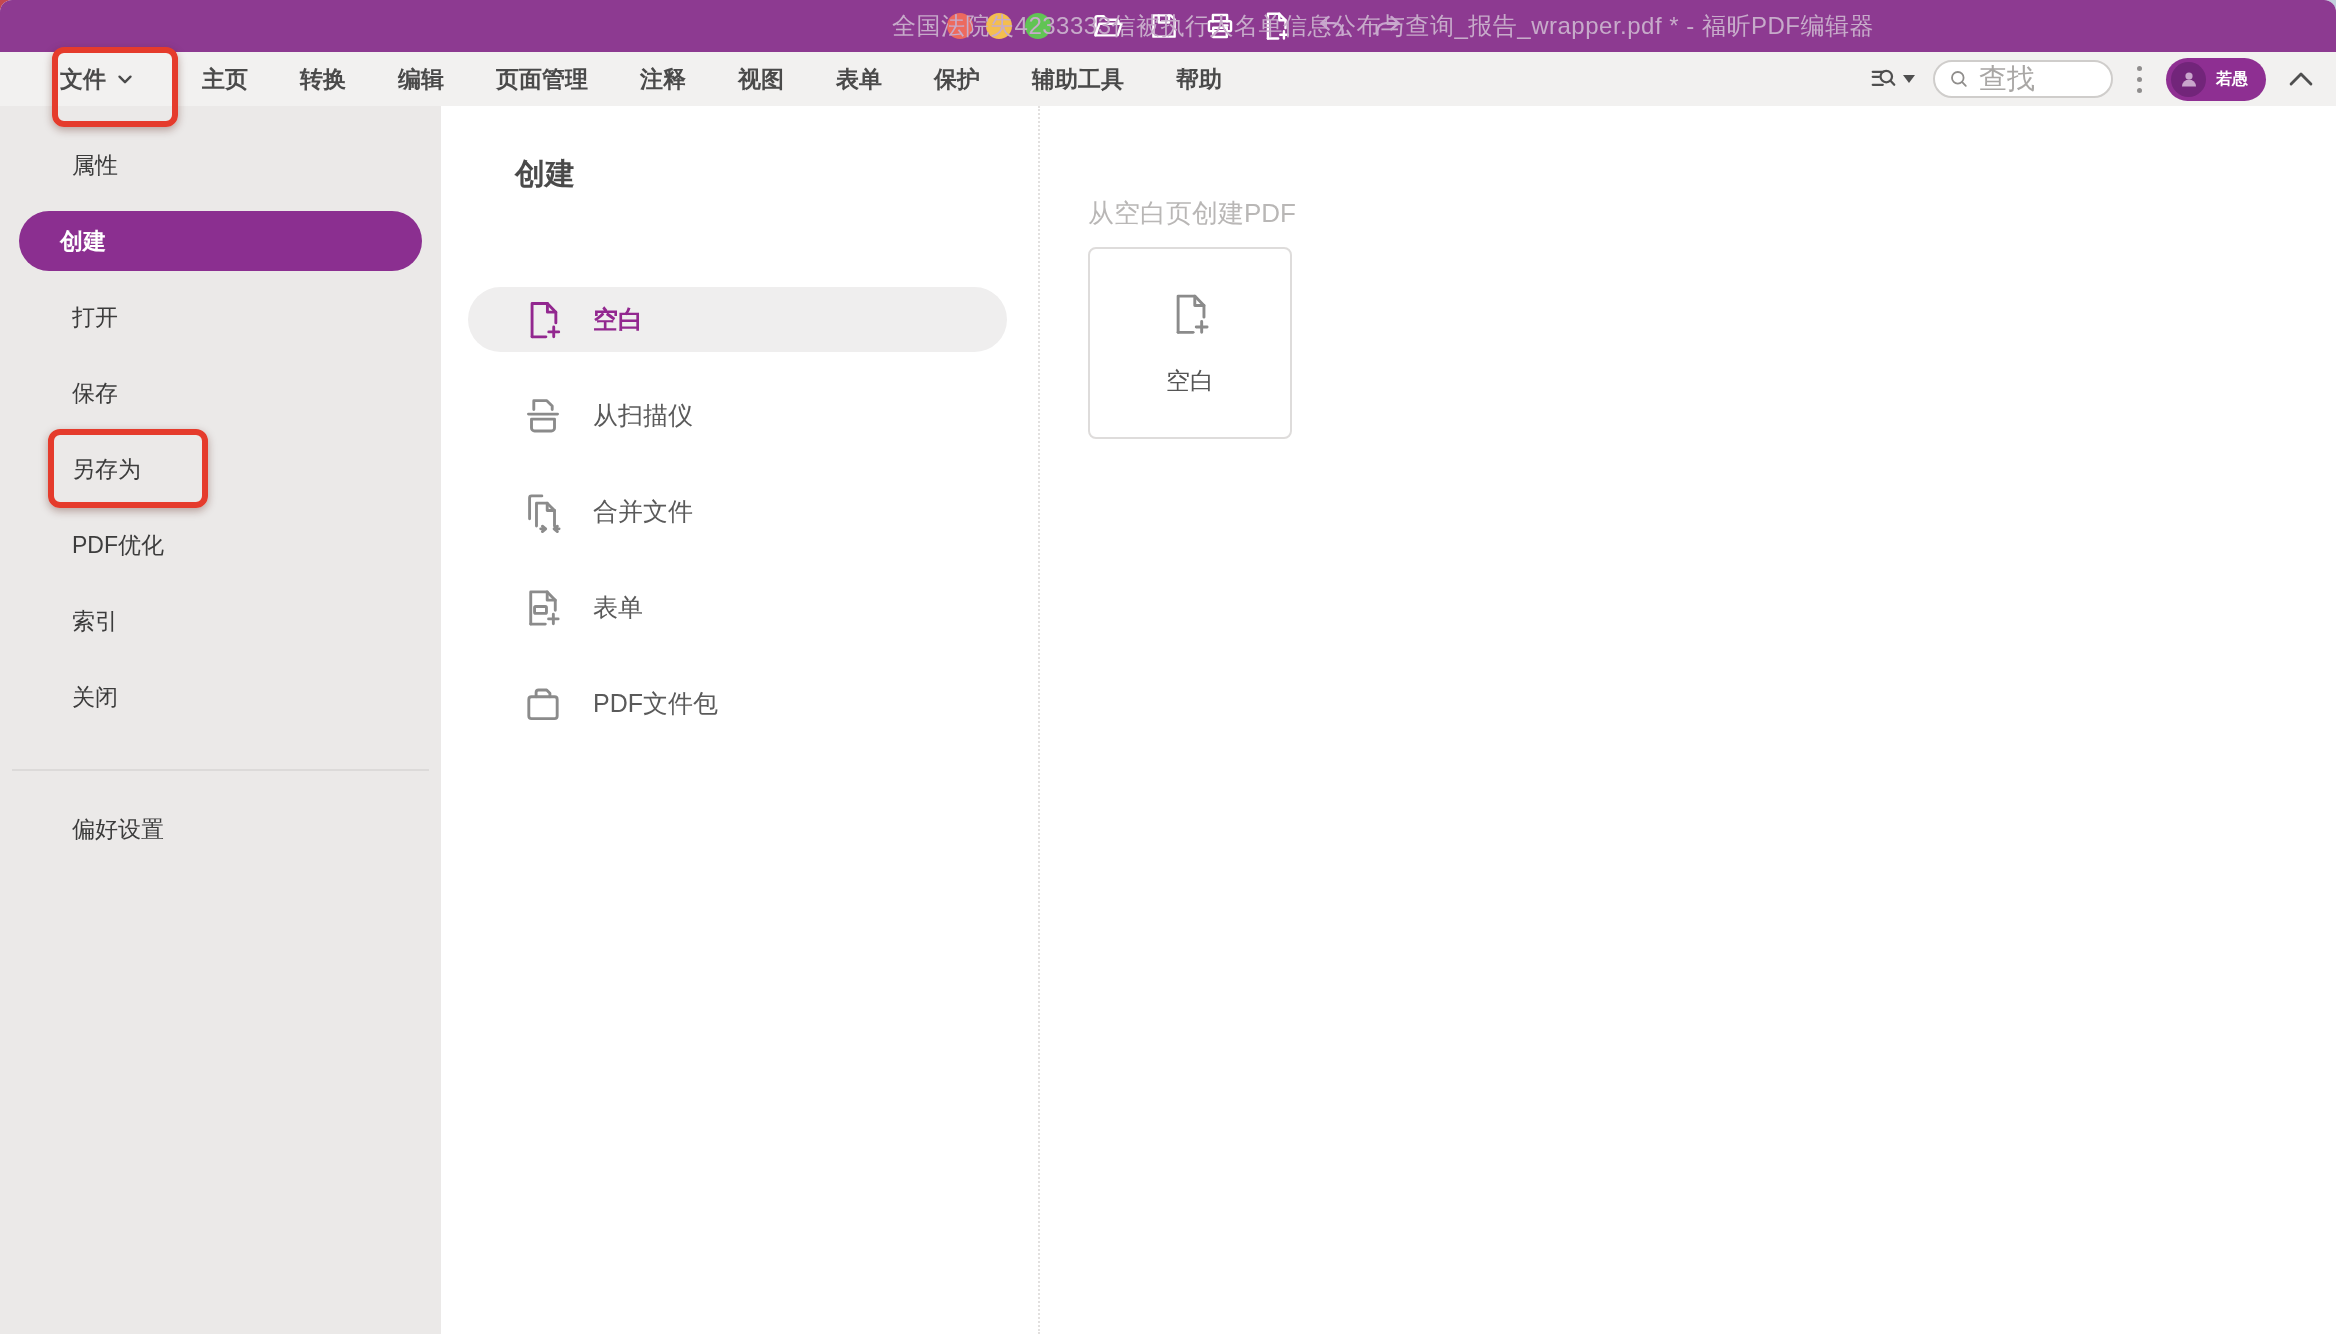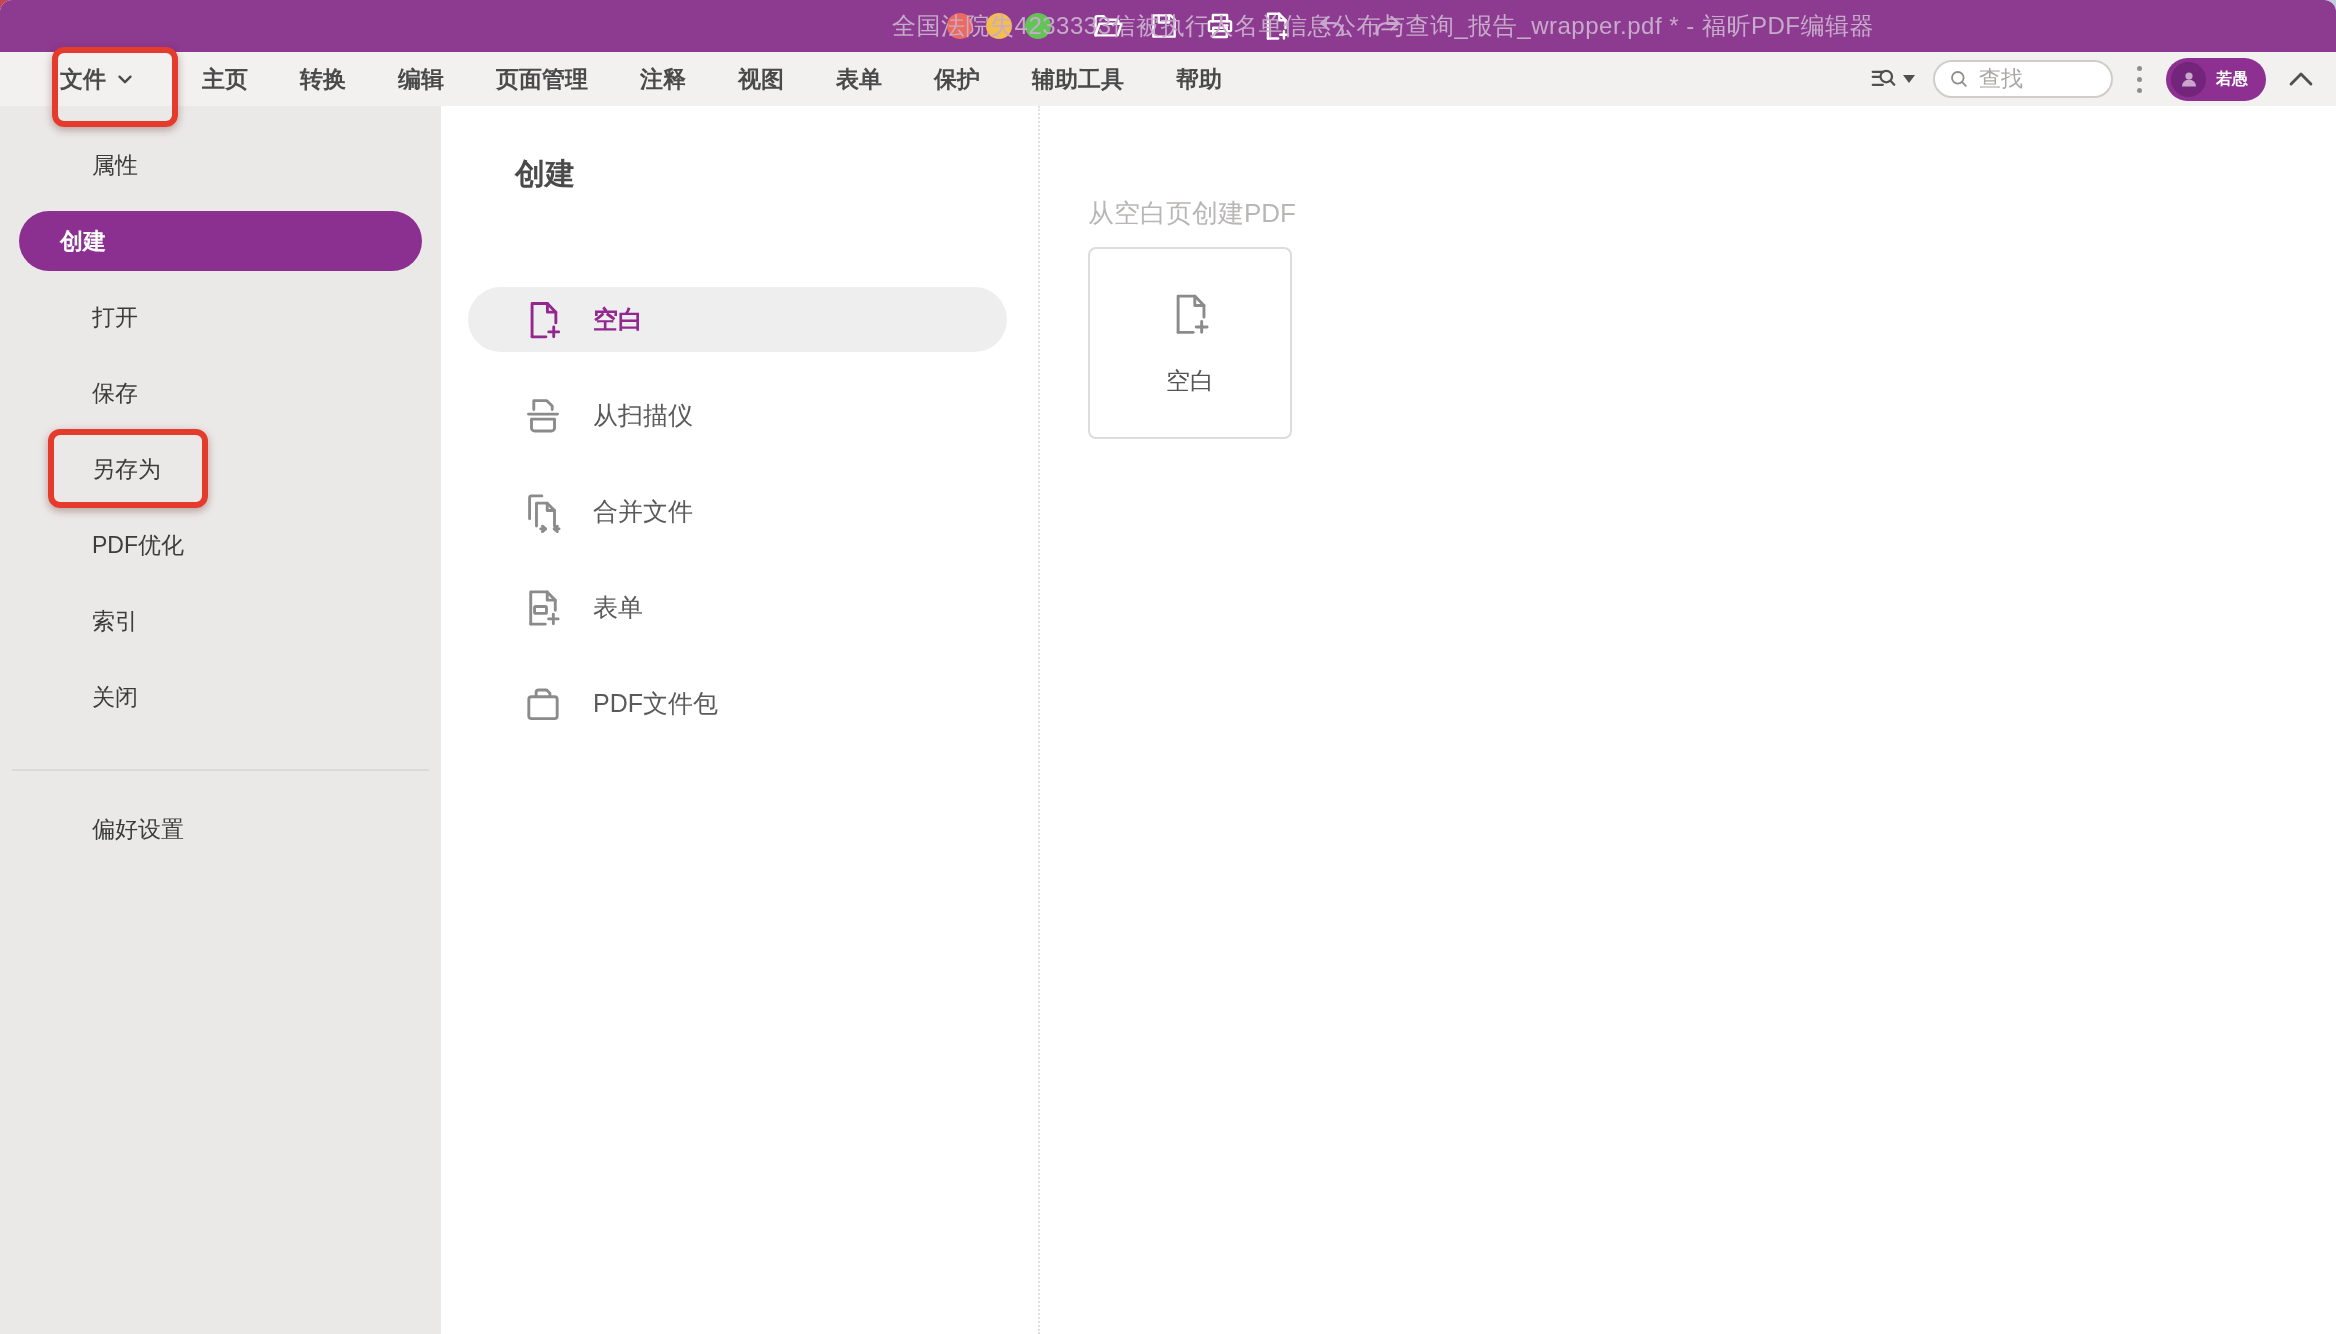--- a/index.html
+++ b/index.html
@@ -45,21 +45,21 @@
   .menu-right{ margin-left:auto; display:flex; align-items:center; gap:18px; }
   .advfind{ display:flex; align-items:center; gap:4px; color:#4f4f4f; }
   .advfind svg{ width:30px; height:30px; }
   .advfind .tri{ width:0; height:0; border-left:6px solid transparent; border-right:6px solid transparent; border-top:8px solid #4f4f4f; }
   .searchbox{
     display:flex; align-items:center; gap:8px; width:180px; height:38px;
     background:#fff; border:2px solid #cfcdcb; border-radius:19px; padding:0 12px;
   }
   .searchbox svg{ width:24px; height:24px; color:#8f8d8b; flex:none; }
   .searchbox input{
-    border:none; outline:none; width:110px; font-size:22px; color:#c2410c;
+    border:none; outline:none; width:110px; font-size:28px; color:#c2410c;
     font-family:inherit; background:transparent;
   }
   .searchbox input::placeholder{ color:#a9a7a5; }
   .kebab{ display:flex; flex-direction:column; gap:6px; padding:4px 6px; }
   .kebab i{ width:5px; height:5px; border-radius:50%; background:#8f8d8d; }
   .userpill{
     display:flex; align-items:center; gap:10px; background:#8e2f92;
     border-radius:22px; height:43px; padding:0 18px 0 5px; color:#fff;
   }
   .avatar{
@@ -70,21 +70,21 @@
   .username{ font-size:16px; font-weight:600; }
   .collapse{ width:34px; height:34px; color:#4f4f4f; }
   .collapse svg{ width:100%; height:100%; }
 
   
   .backstage{ display:flex; height:1228px; }
   .sidebar{
     width:441px; background:#ebe9e8; padding-top:21px; flex:none;
     font-size:23px; color:#3c3c3c;
   }
-  .side-item{ height:76px; display:flex; align-items:center; padding-left:92px; cursor:default; }
+  .side-item{ height:76px; display:flex; align-items:center; padding-left:72px; cursor:default; }
   .side-item.selected{
     height:60px; margin:8px 19px; padding-left:41px; border-radius:30px;
     background:#8b2f90; color:#ffffff; font-weight:600;
   }
   .side-divider{ border:none; border-top:2px solid #dcdad9; margin:34px 12px 20px 12px; }
 
   .create-panel{
     width:599px; flex:none; background:#fff; padding-left:27px;
     border-right:2px dotted #e2e0df;
   }

